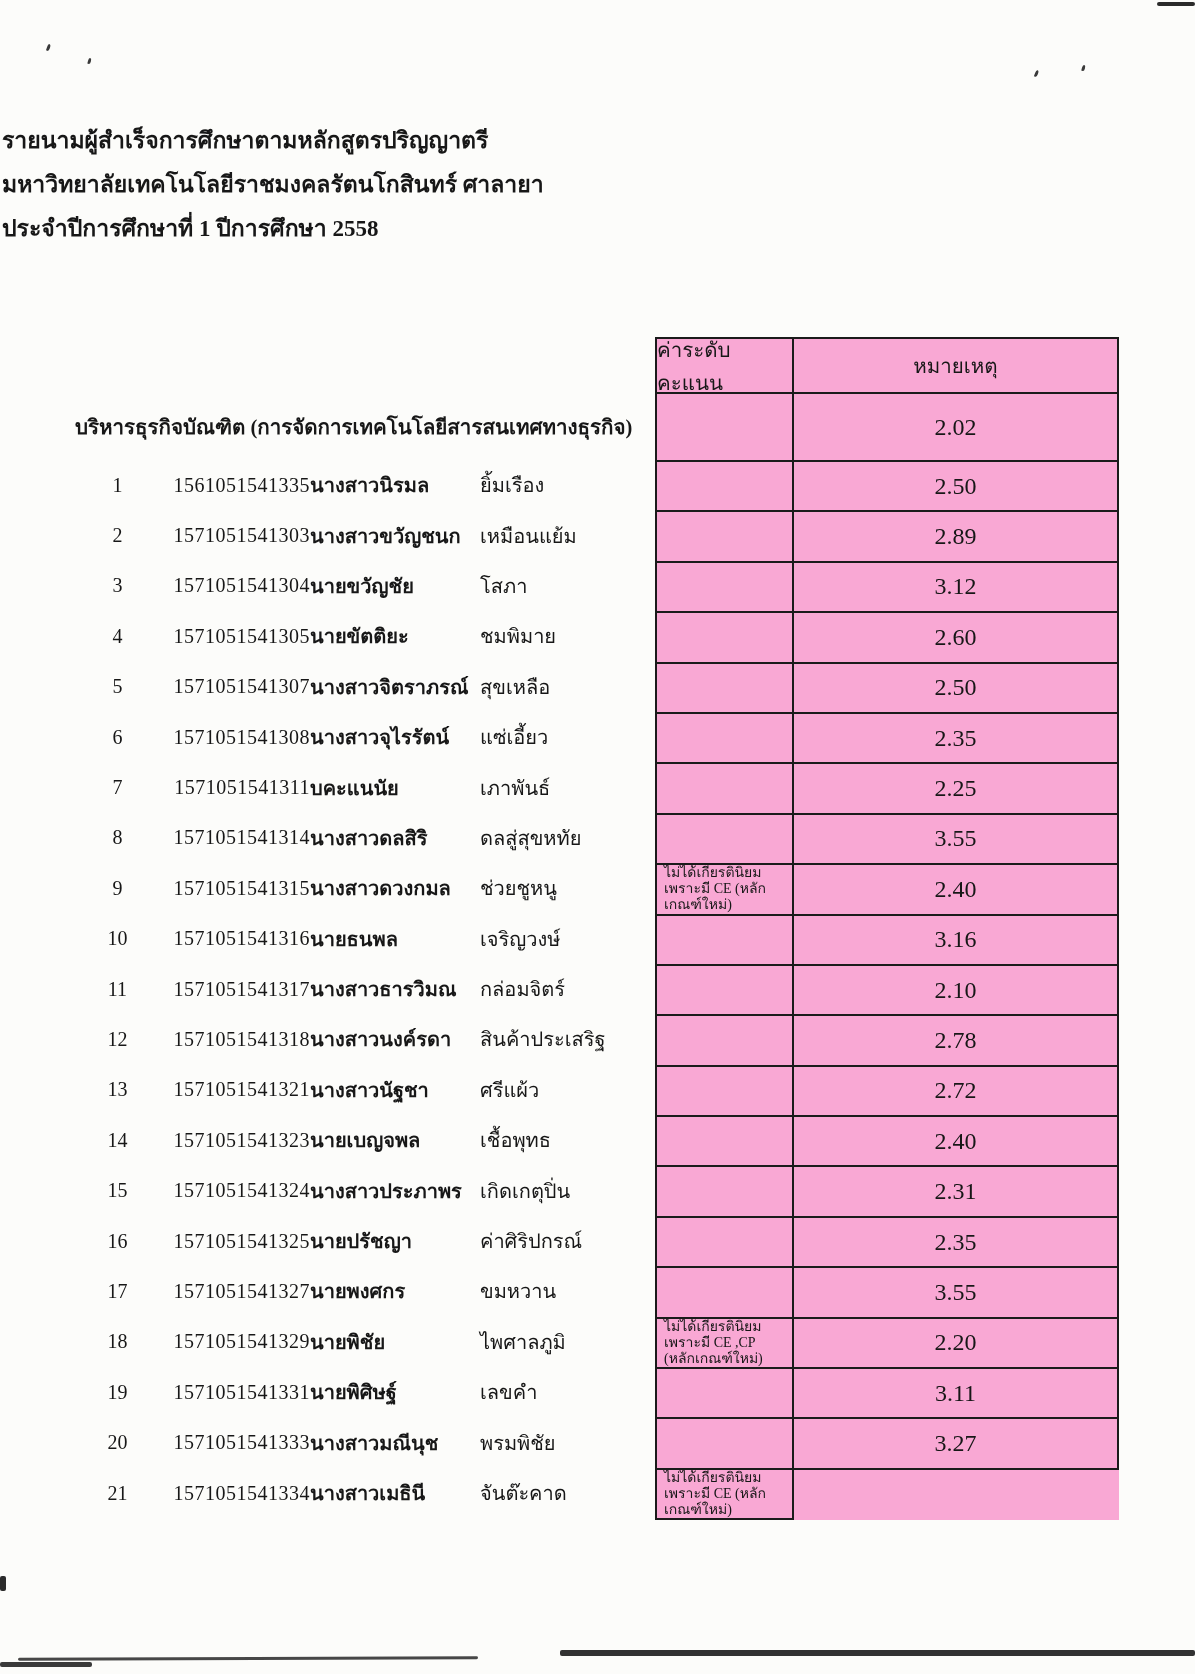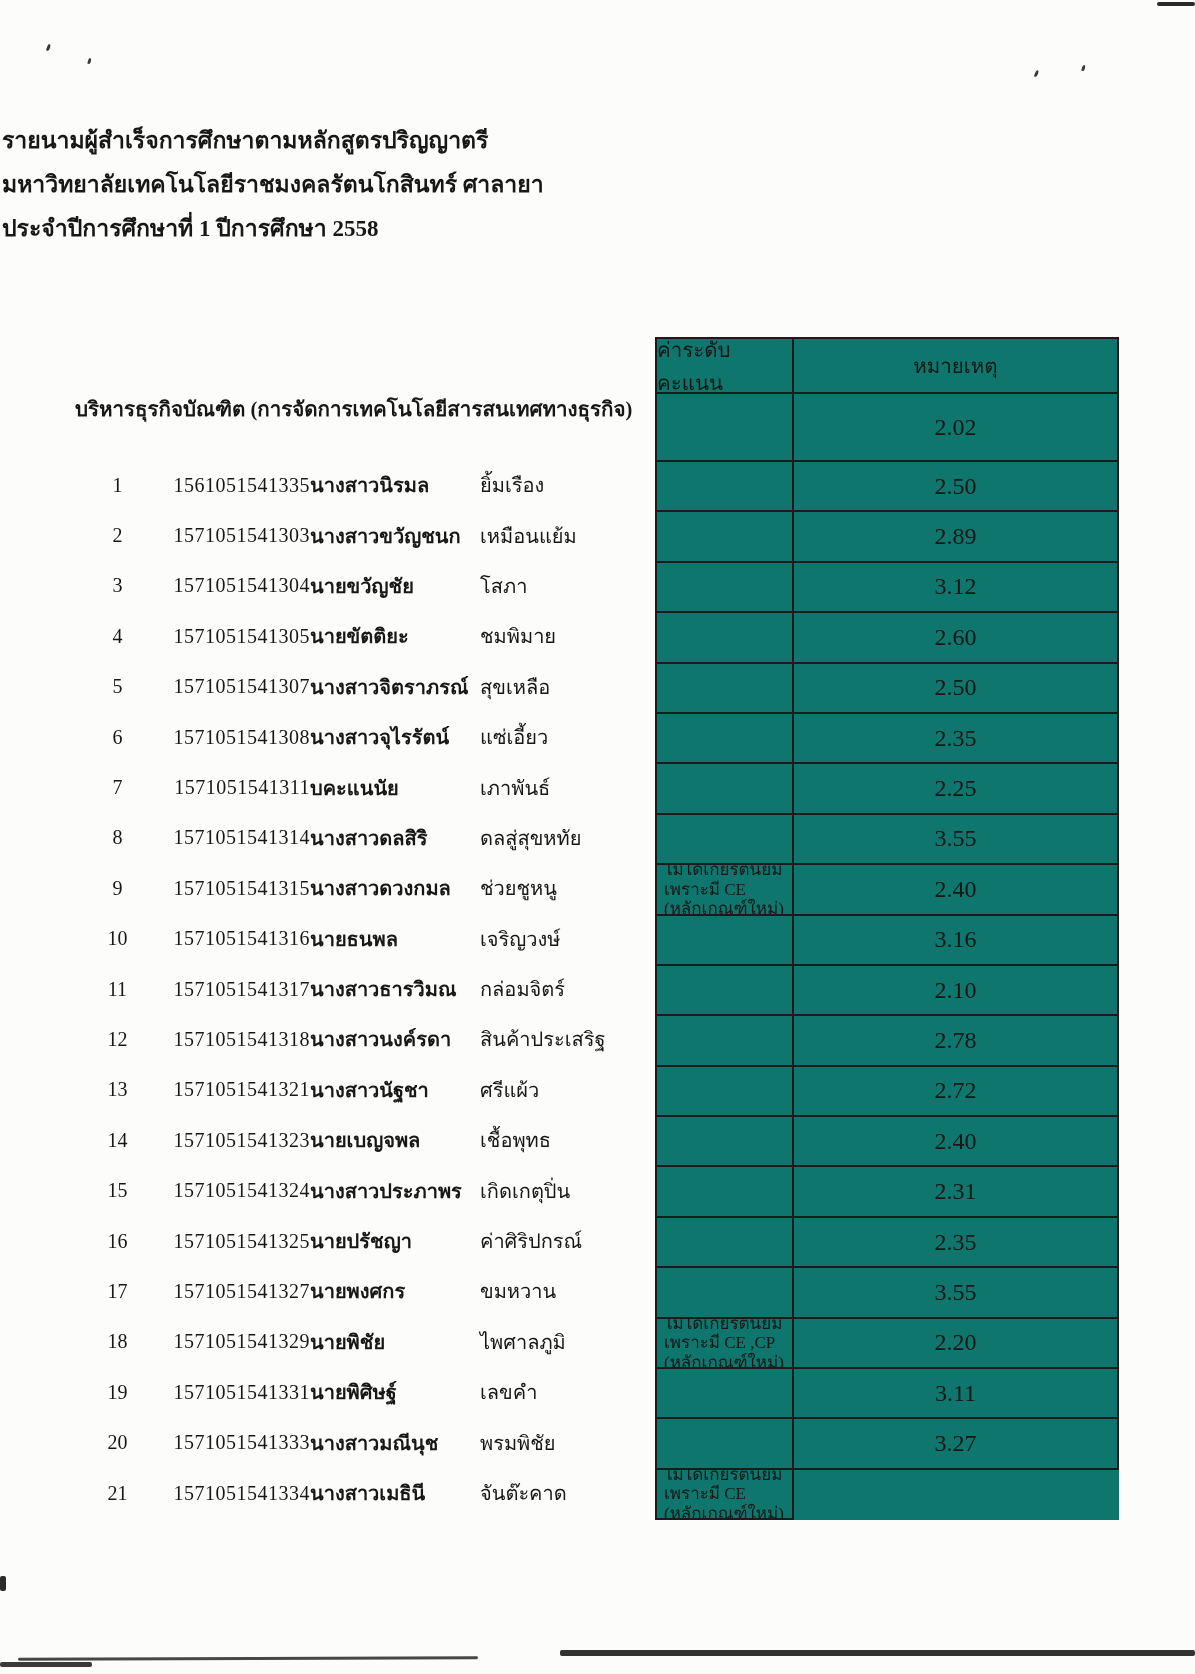--- a/index.html
+++ b/index.html
@@ -10,41 +10,41 @@
   }
 
   
   .titles { position:absolute; top:119px; left:2px; width:1112px; text-align:left;
             font-weight:bold; font-size:23px; }
   .tline { height:44px; line-height:44px; }
 
   
   .left-list { position:absolute; top:337px; left:75px; width:580px; }
   .hrow1 { height:55px; }
-  .hrow2 { height:68px; display:flex; align-items:flex-start; }
+  .hrow2 { height:68px; display:flex; align-items:center; }
   .section-label { font-weight:bold; font-size:20.5px; white-space:nowrap; }
   .llrow { display:flex; align-items:center; height:50.4px; font-size:20px; white-space:nowrap; }
   .c-no   { width:85px; text-align:center; }
   .c-id   { width:150px; letter-spacing:.5px;text-align:right; }
   .c-first{ width:170px;font-weight:bold; }
   .c-last { flex:1; }
 
   
   .score-grid {
     position:absolute; top:337px; left:655px;
     display:grid; grid-template-columns:137px 325px;
     grid-template-rows:55px 68px repeat(21,50.4px);
     border-top:2px solid #1b1b1b; border-left:2px solid #1b1b1b;
-    background:#0f766e;
+    background:#f9a8d4;
   }
   .gcell { border-right:2px solid #1b1b1b; border-bottom:2px solid #1b1b1b;
            display:flex; align-items:center; justify-content:center;
            font-size:24px; overflow:hidden; }
   .gcell.hdr { font-size:20.5px; }
-  .gcell.remark { justify-content:flex-start; padding:0 7px; font-size:17px; line-height:1.15; }
+  .gcell.remark { justify-content:flex-start; padding:0 7px; font-size:14px; line-height:1.15; }
 
   
   .art { position:absolute; background:#2b2b2b; border-radius:2px; }
   .speck { position:absolute; background:#3a3a3a; border-radius:50% 50% 50% 0; }
 </style>
 </head>
 <body>
 
 <div class="page">
 

